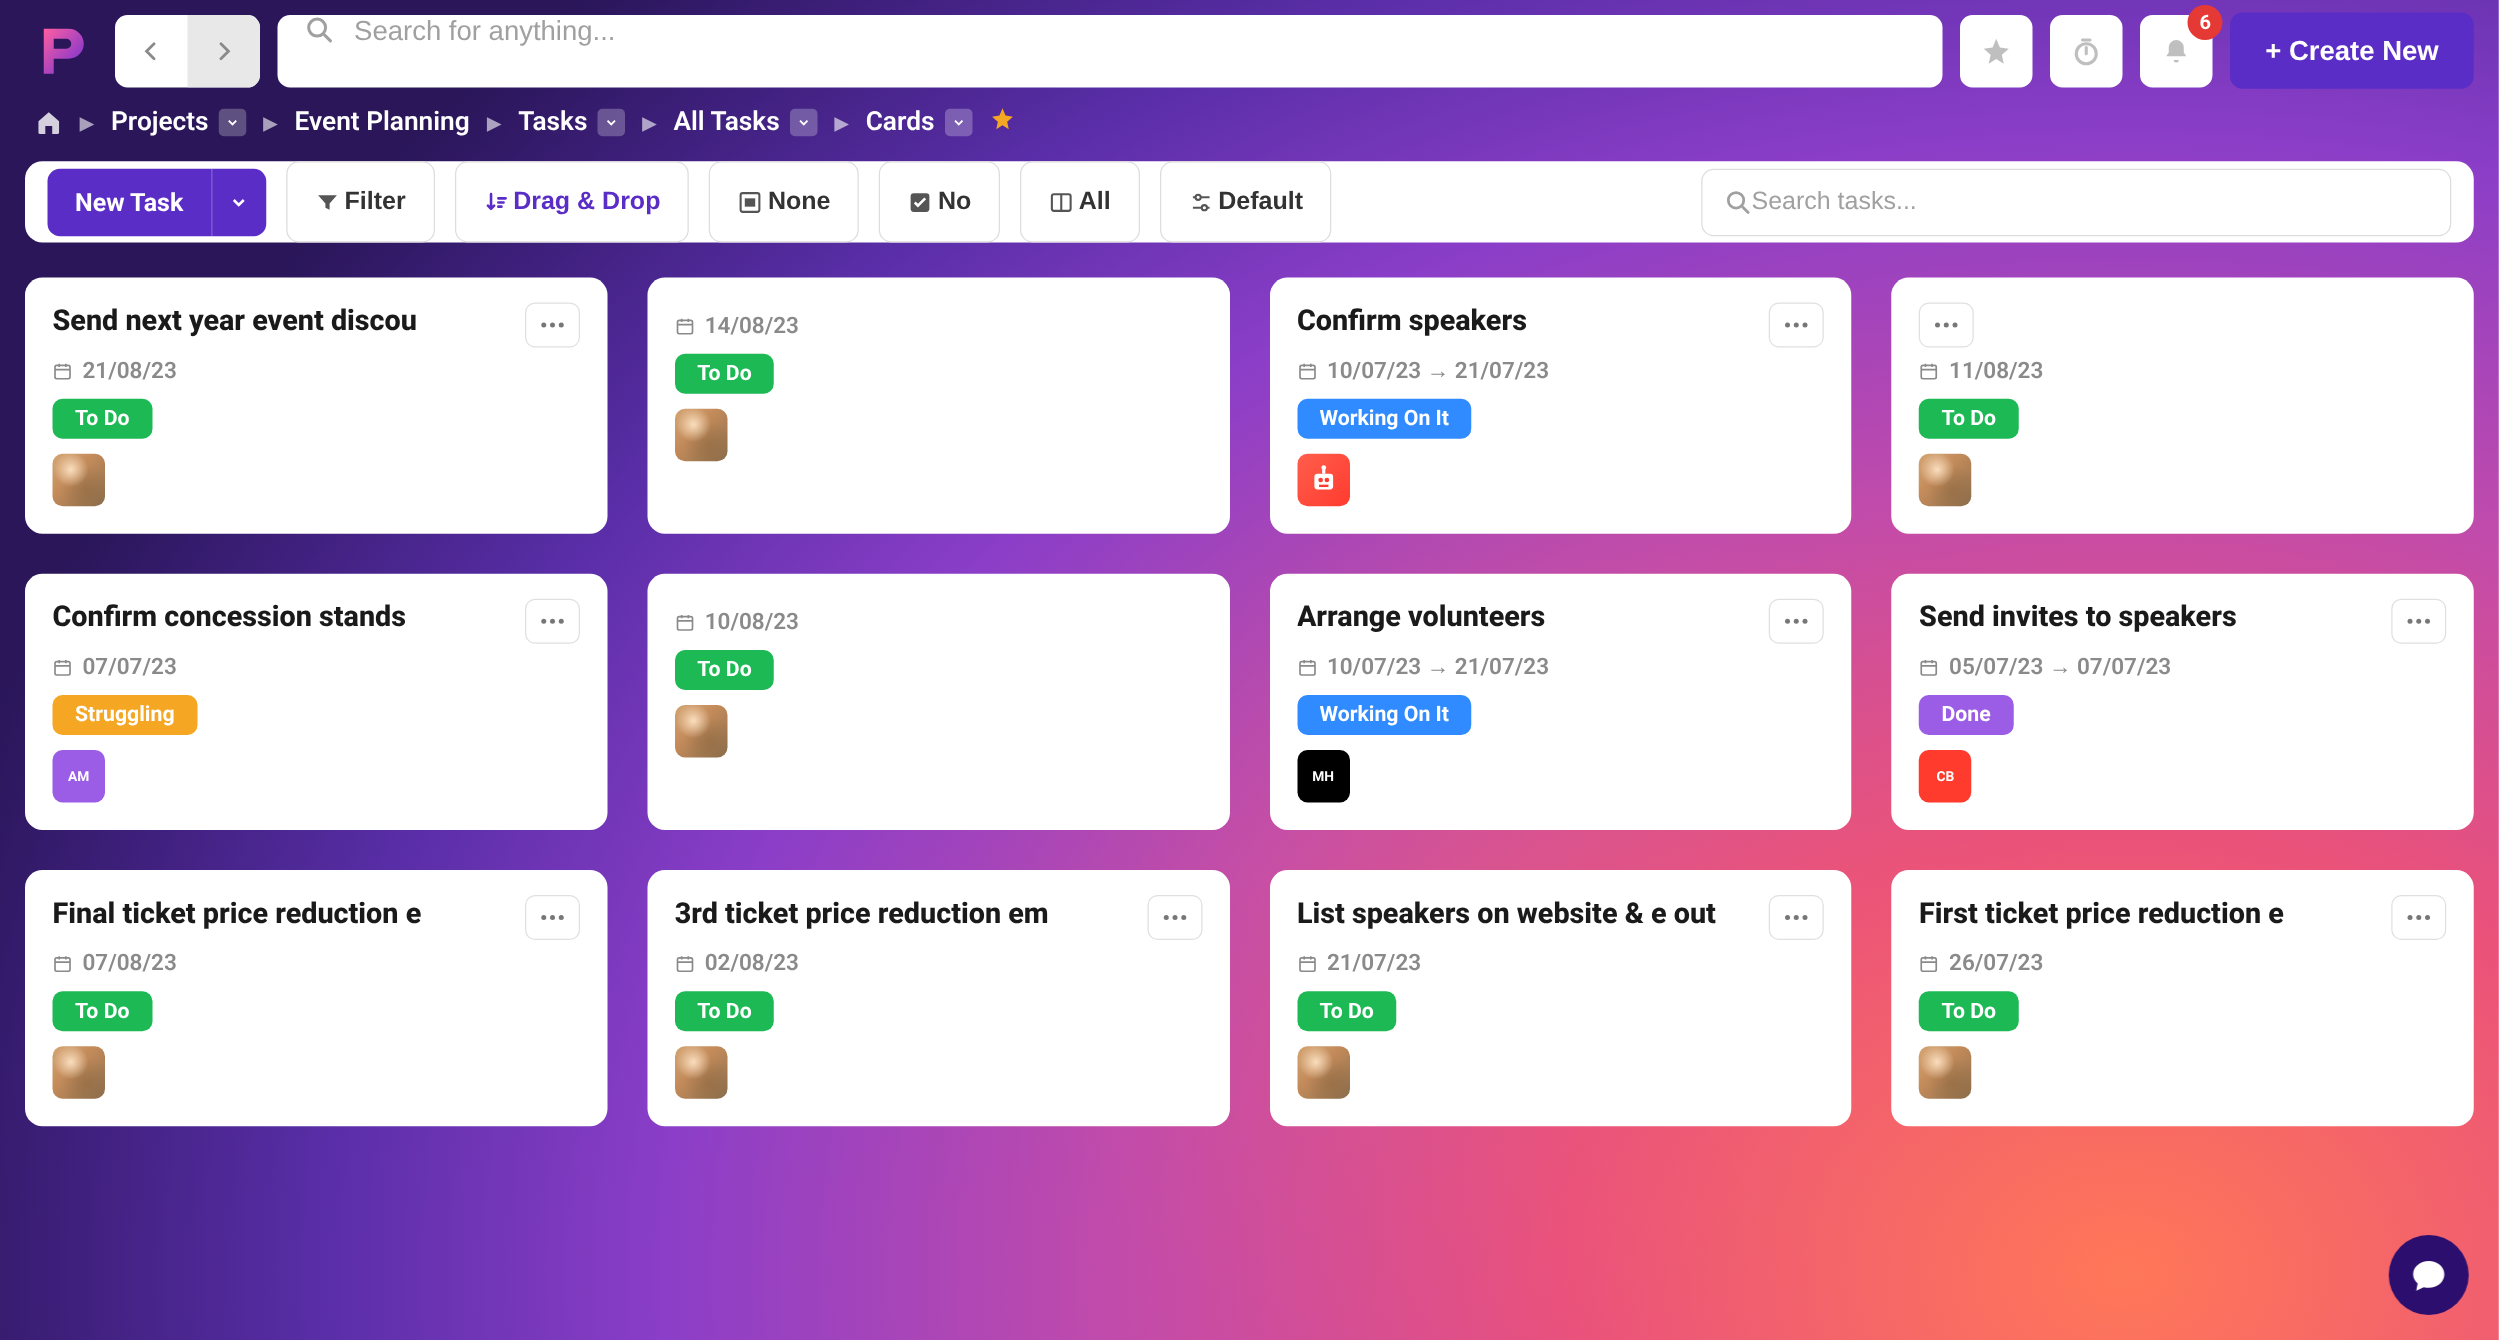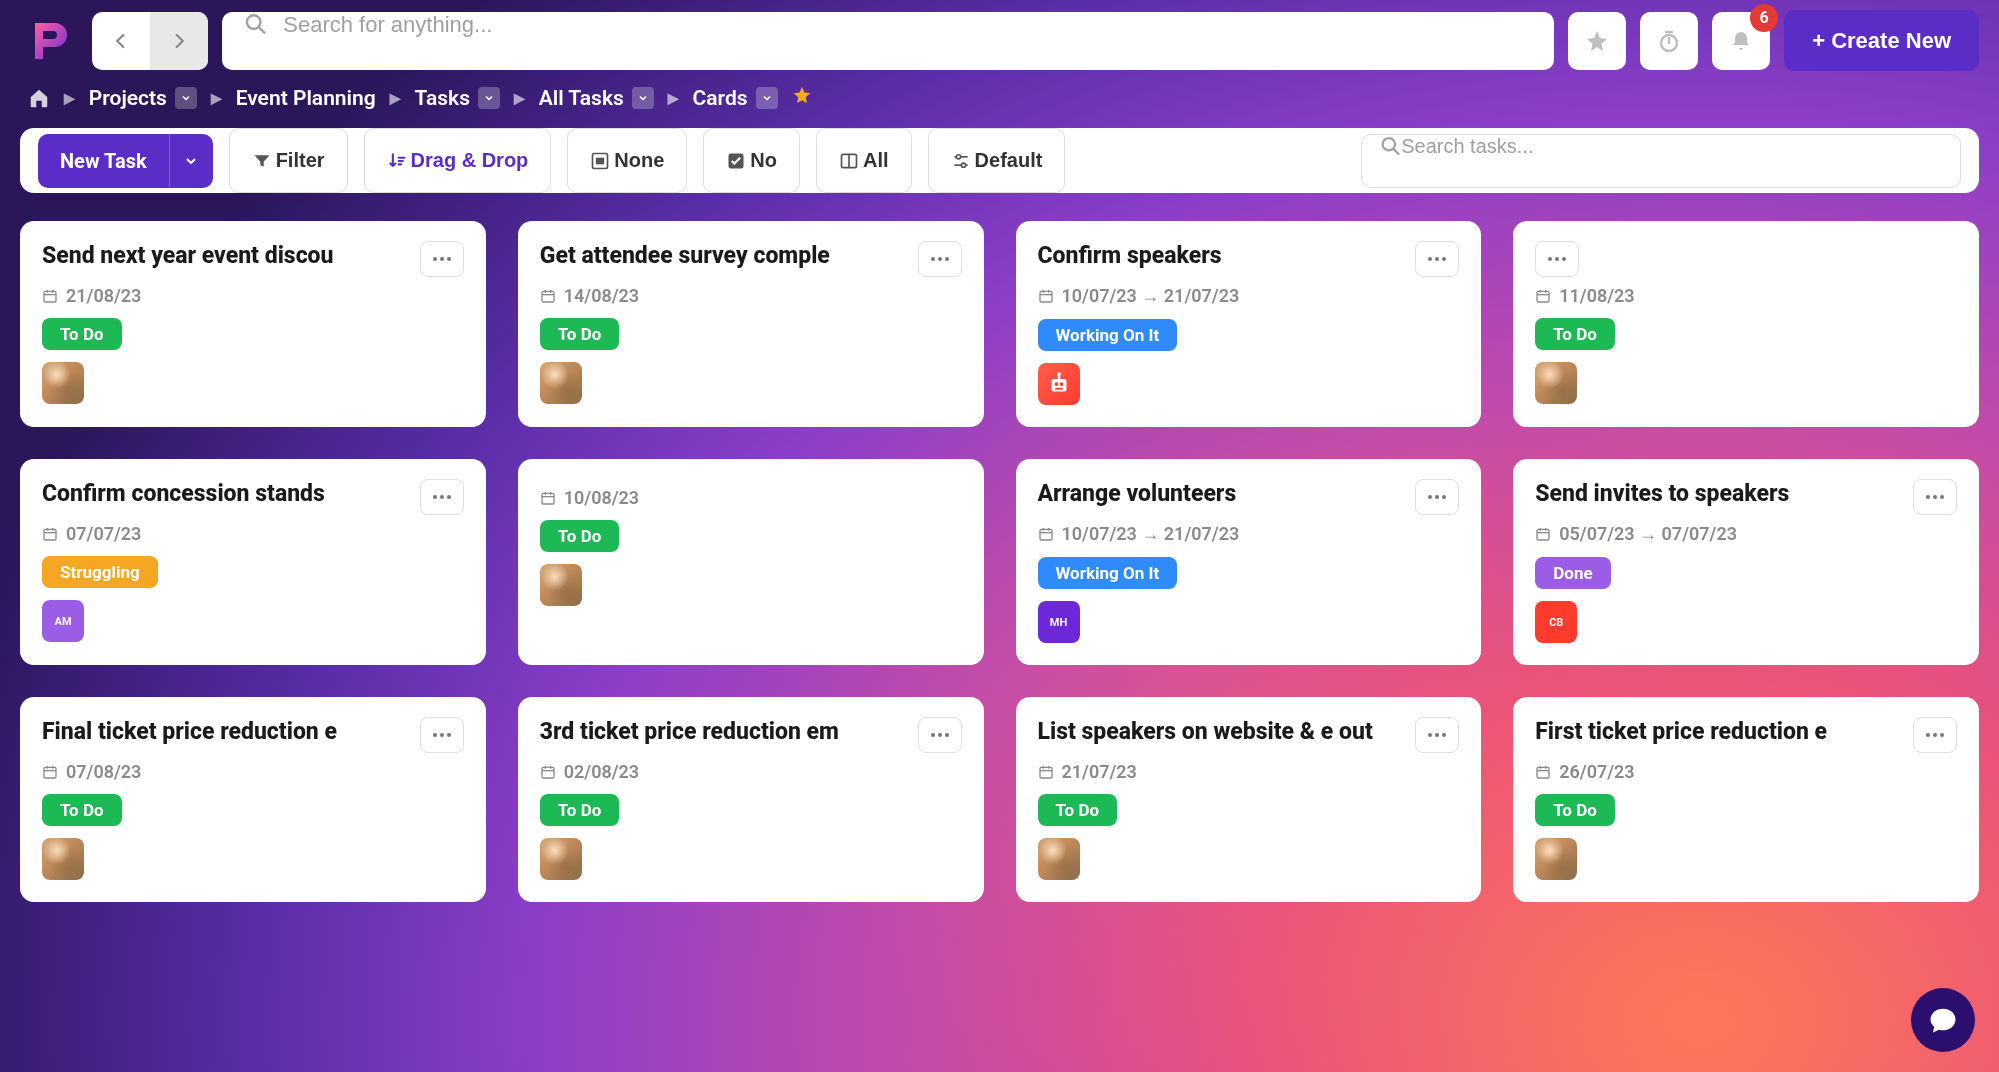--- a/index.html
+++ b/index.html
@@ -160,21 +160,21 @@
   background: #fff;
   cursor: pointer;
 }
 .toolbar-btn .purple { color: #5b2dc7; font-weight: 700; }
 .toolbar-btn svg { color: #555; }
 .toolbar-spacer { flex: 1; }
 .task-search {
   border: 1px solid #ddd;
   border-radius: 10px;
   height: 54px;
-  display: flex; align-items: flex-start;
+  display: flex; align-items: center;
   padding: 0 18px; 
   min-width: 600px;
 }
 .task-search input {
   border: none; outline: none;
   font-size: 20px; width: 100%;
 }
 .task-search input::placeholder { color: #a0a0a0; }
 
 
@@ -459,30 +459,20 @@
           <line x1="16" y1="3" x2="16" y2="7" stroke="currentColor" stroke-width="2"></line>
         </svg>
         <span>21/08/23</span>
       </div>
       <div class="status-pill" style="background: rgb(29, 185, 84);">To Do</div>
       <div class="avatar-row">
         <div class="avatar photo"></div>
       </div>
     </div>
     <div class="card">
-      <div class="card-head">
-        <div class="card-title one-line">Get attendee survey comple</div>
-        <div class="card-menu">
-          <svg width="20" height="6" viewBox="0 0 20 6">
-            <circle cx="3" cy="3" r="2" fill="currentColor"></circle>
-            <circle cx="10" cy="3" r="2" fill="currentColor"></circle>
-            <circle cx="17" cy="3" r="2" fill="currentColor"></circle>
-          </svg>
-        </div>
-      </div>
       <div class="card-date">
         <svg width="16" height="16" viewBox="0 0 24 24">
           <rect x="3" y="5" width="18" height="16" rx="2" stroke="currentColor" stroke-width="2" fill="none"></rect>
           <line x1="3" y1="10" x2="21" y2="10" stroke="currentColor" stroke-width="2"></line>
           <line x1="8" y1="3" x2="8" y2="7" stroke="currentColor" stroke-width="2"></line>
           <line x1="16" y1="3" x2="16" y2="7" stroke="currentColor" stroke-width="2"></line>
         </svg>
         <span>14/08/23</span>
       </div>
       <div class="status-pill" style="background: rgb(29, 185, 84);">To Do</div>
@@ -603,21 +593,21 @@
         <svg width="16" height="16" viewBox="0 0 24 24">
           <rect x="3" y="5" width="18" height="16" rx="2" stroke="currentColor" stroke-width="2" fill="none"></rect>
           <line x1="3" y1="10" x2="21" y2="10" stroke="currentColor" stroke-width="2"></line>
           <line x1="8" y1="3" x2="8" y2="7" stroke="currentColor" stroke-width="2"></line>
           <line x1="16" y1="3" x2="16" y2="7" stroke="currentColor" stroke-width="2"></line>
         </svg>
         <span>10/07/23 → 21/07/23</span>
       </div>
       <div class="status-pill" style="background: rgb(47, 139, 255);">Working On It</div>
       <div class="avatar-row">
-        <div class="avatar" style="background: #6d28d9;">MH</div>
+        <div class="avatar" style="background: #000000;">MH</div>
       </div>
     </div>
     <div class="card">
       <div class="card-head">
         <div class="card-title one-line">Send invites to speakers</div>
         <div class="card-menu">
           <svg width="20" height="6" viewBox="0 0 20 6">
             <circle cx="3" cy="3" r="2" fill="currentColor"></circle>
             <circle cx="10" cy="3" r="2" fill="currentColor"></circle>
             <circle cx="17" cy="3" r="2" fill="currentColor"></circle>

